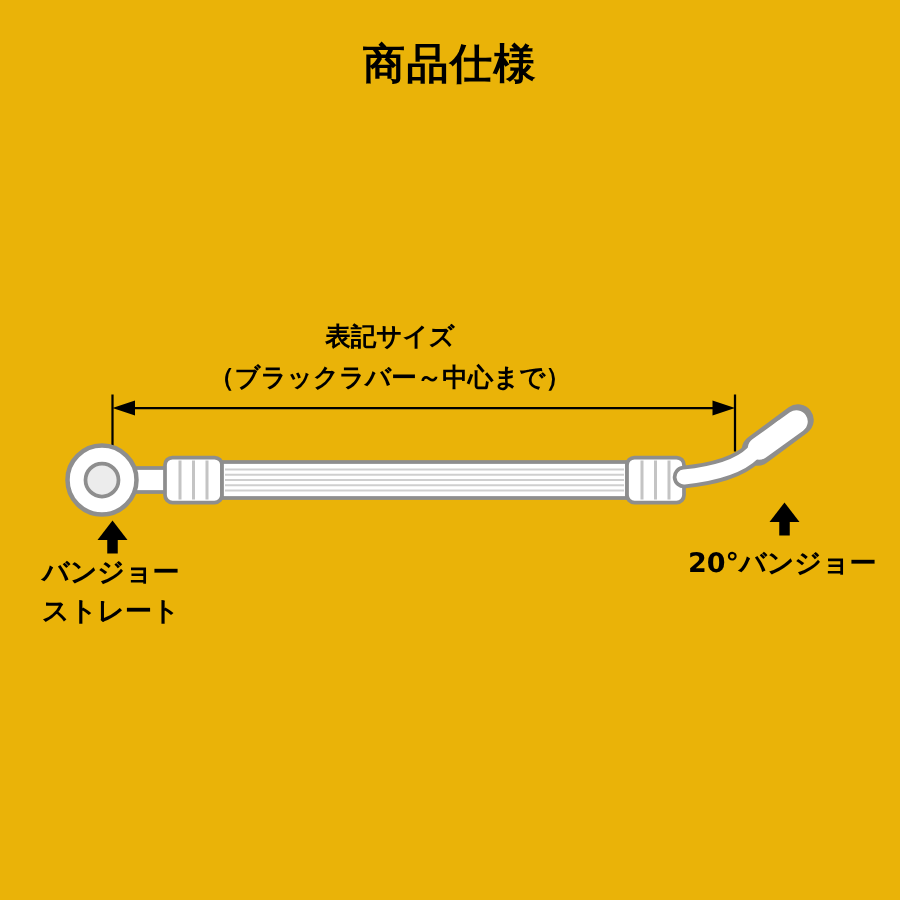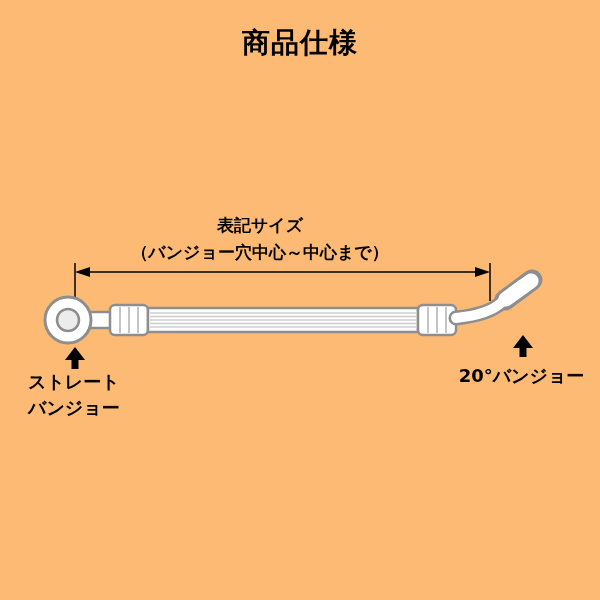--- a/index.html
+++ b/index.html
@@ -6,21 +6,21 @@
   html, body { width: 600px; height: 600px; }
   body {
     background: #ffffff;
     font-family: "DejaVu Sans", "Liberation Sans", sans-serif;
     color: #000000;
   }
   .page {
     position: relative;
     width: 600px;
     height: 600px;
-    background: #fdba74;
+    background: #eab308;
     overflow: hidden;
   }
   .header {
     position: absolute;
     top: 26px;
     left: 0;
     width: 600px;
     text-align: center;
   }
   .title, .subtitle {
@@ -66,21 +66,21 @@
 <body>
 
 <div class="page">
 
   <div class="header">
     <div class="title">商品仕様</div>
   </div>
 
   <div class="size-label">
     <div>表記サイズ</div>
-    <div>（バンジョー穴中心～中心まで）</div>
+    <div>（ブラックラバー～中心まで）</div>
   </div>
 
   <svg class="hose" width="600" height="130" viewBox="0 0 600 130">
 
     <g>
       <line x1="75" y1="8" x2="75" y2="46" stroke="#000" stroke-width="1.5"></line>
       <line x1="490" y1="8" x2="490" y2="46" stroke="#000" stroke-width="1.5"></line>
       <line x1="86" y1="17" x2="479" y2="17" stroke="#000" stroke-width="1.5"></line>
       <polygon points="75,17 90,12 90,22" fill="#000"></polygon>
       <polygon points="490,17 475,12 475,22" fill="#000"></polygon>
@@ -122,21 +122,21 @@
       <polygon points="75,92 65,105 85,105" fill="#000"></polygon>
       <rect x="71.5" y="104" width="7" height="10" fill="#000"></rect>
     </g>
     <g>
       <polygon points="523,80 513,93 533,93" fill="#000"></polygon>
       <rect x="519.5" y="92" width="7" height="10" fill="#000"></rect>
     </g>
   </svg>
 
   <div class="fit-label left">
+    <div>バンジョー</div>
     <div>ストレート</div>
-    <div>バンジョー</div>
   </div>
 
   <div class="fit-label right">
     <div>20°バンジョー</div>
   </div>
 
 </div>
 
 </body></html>

